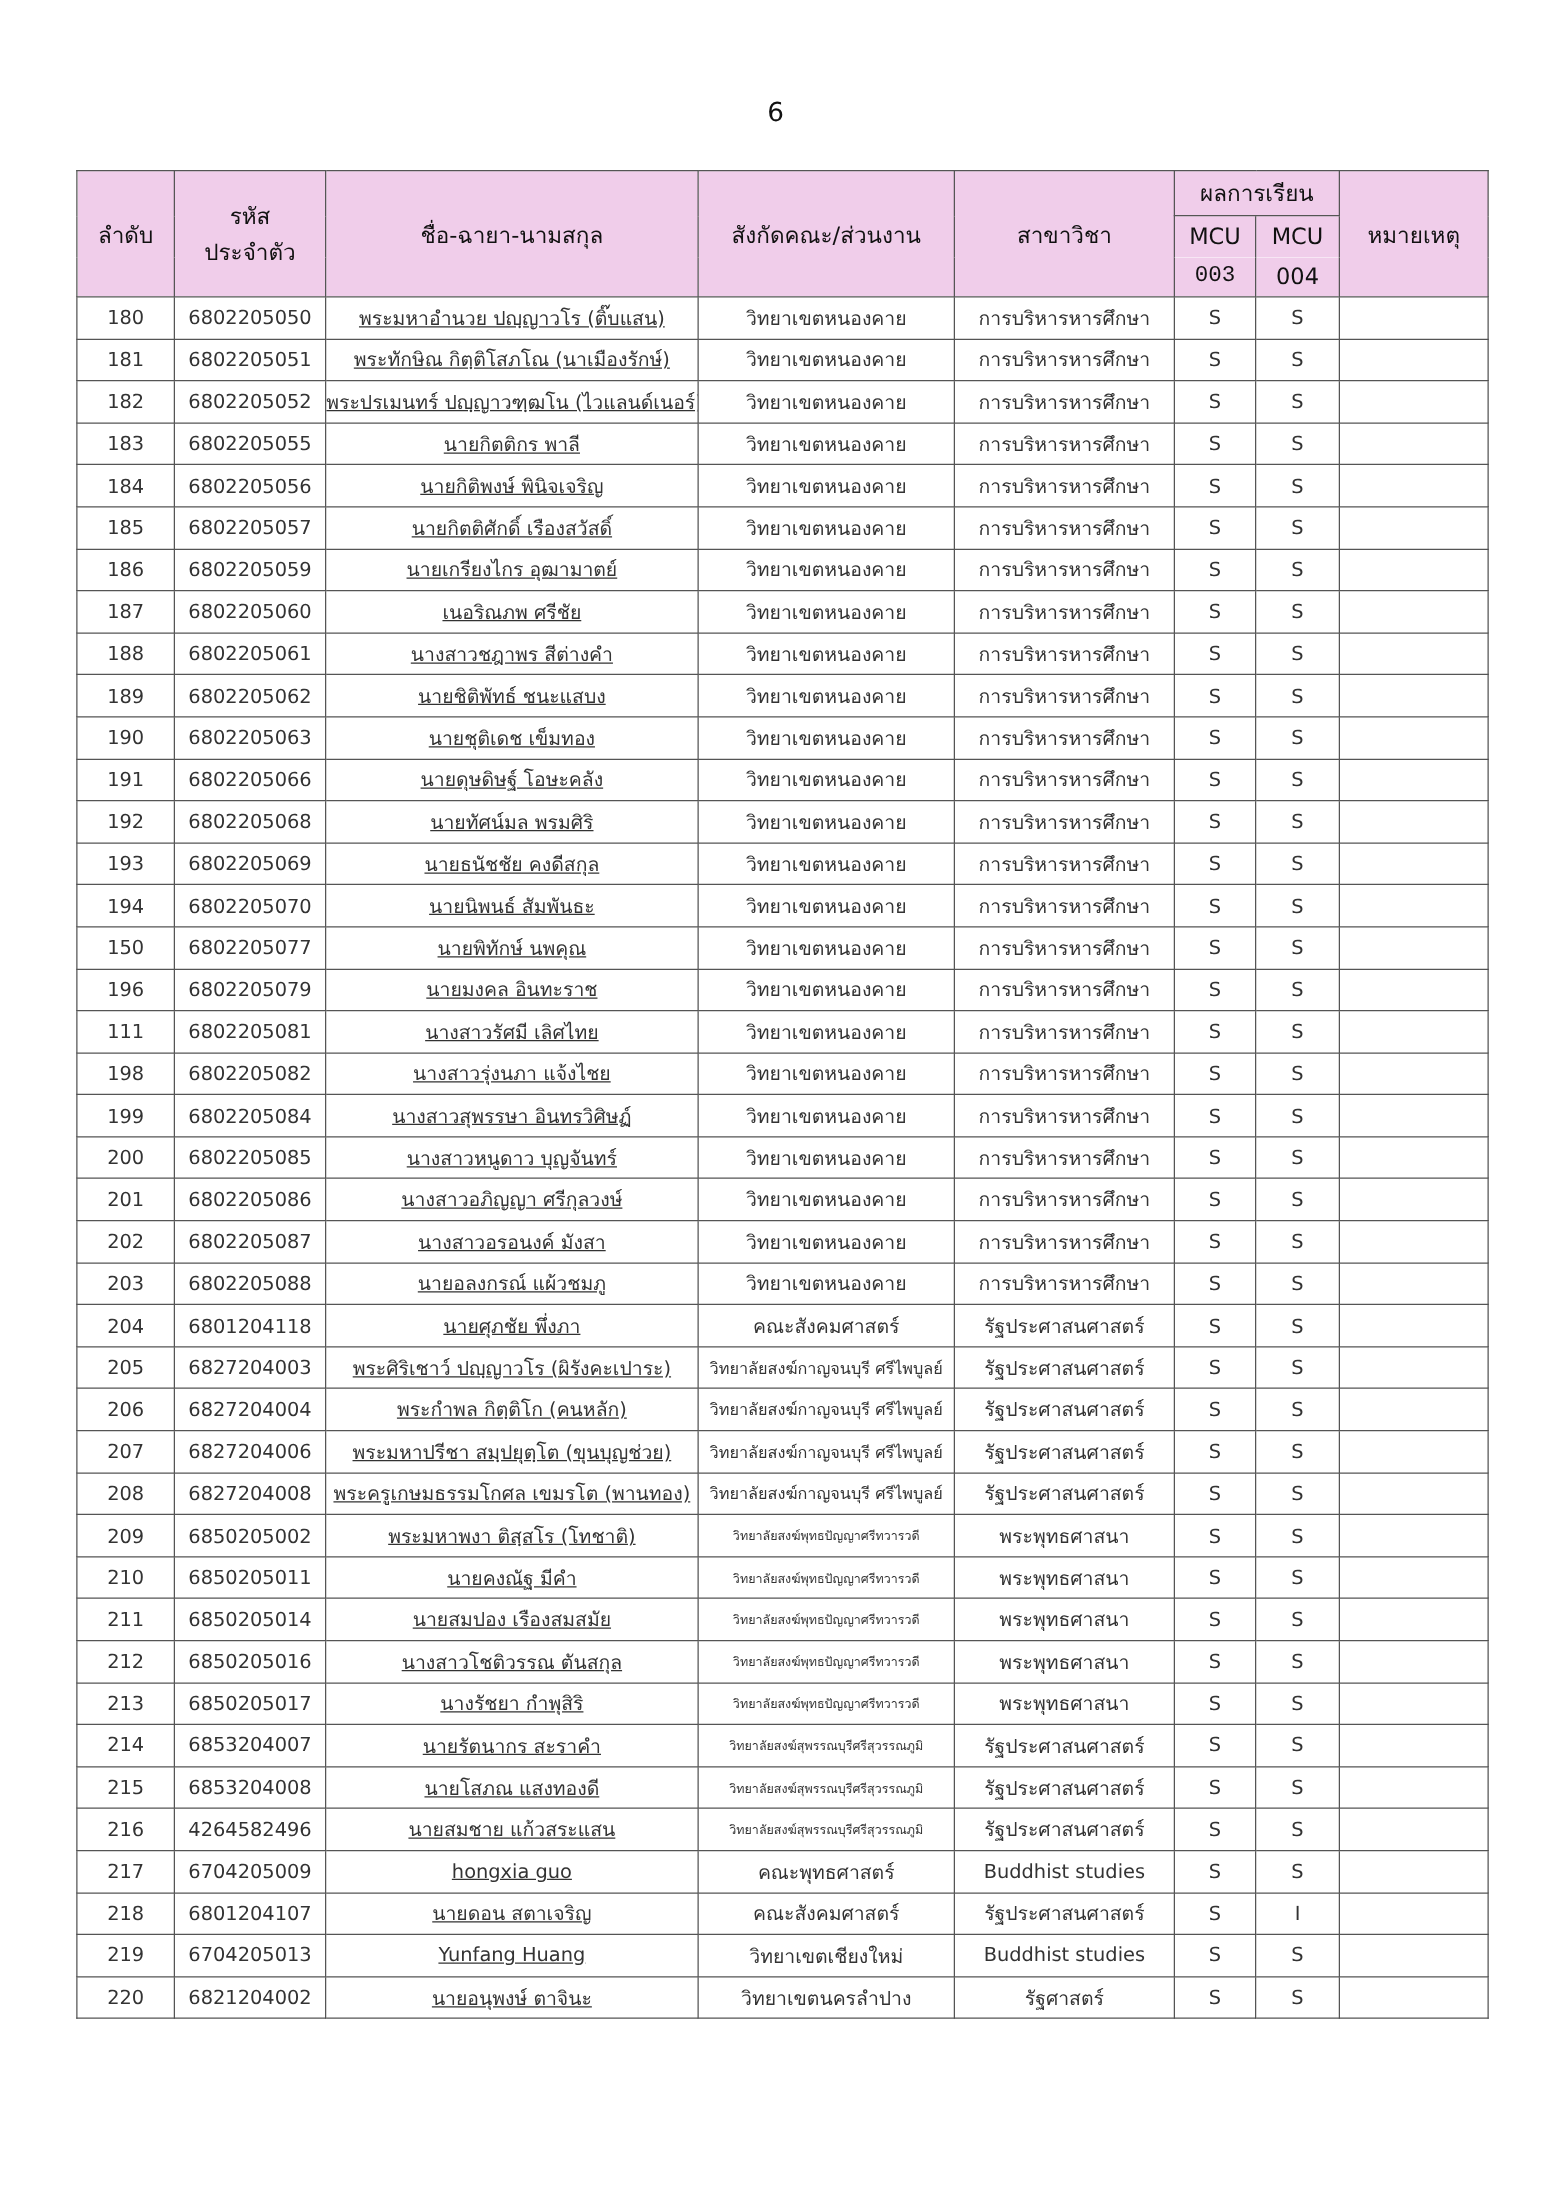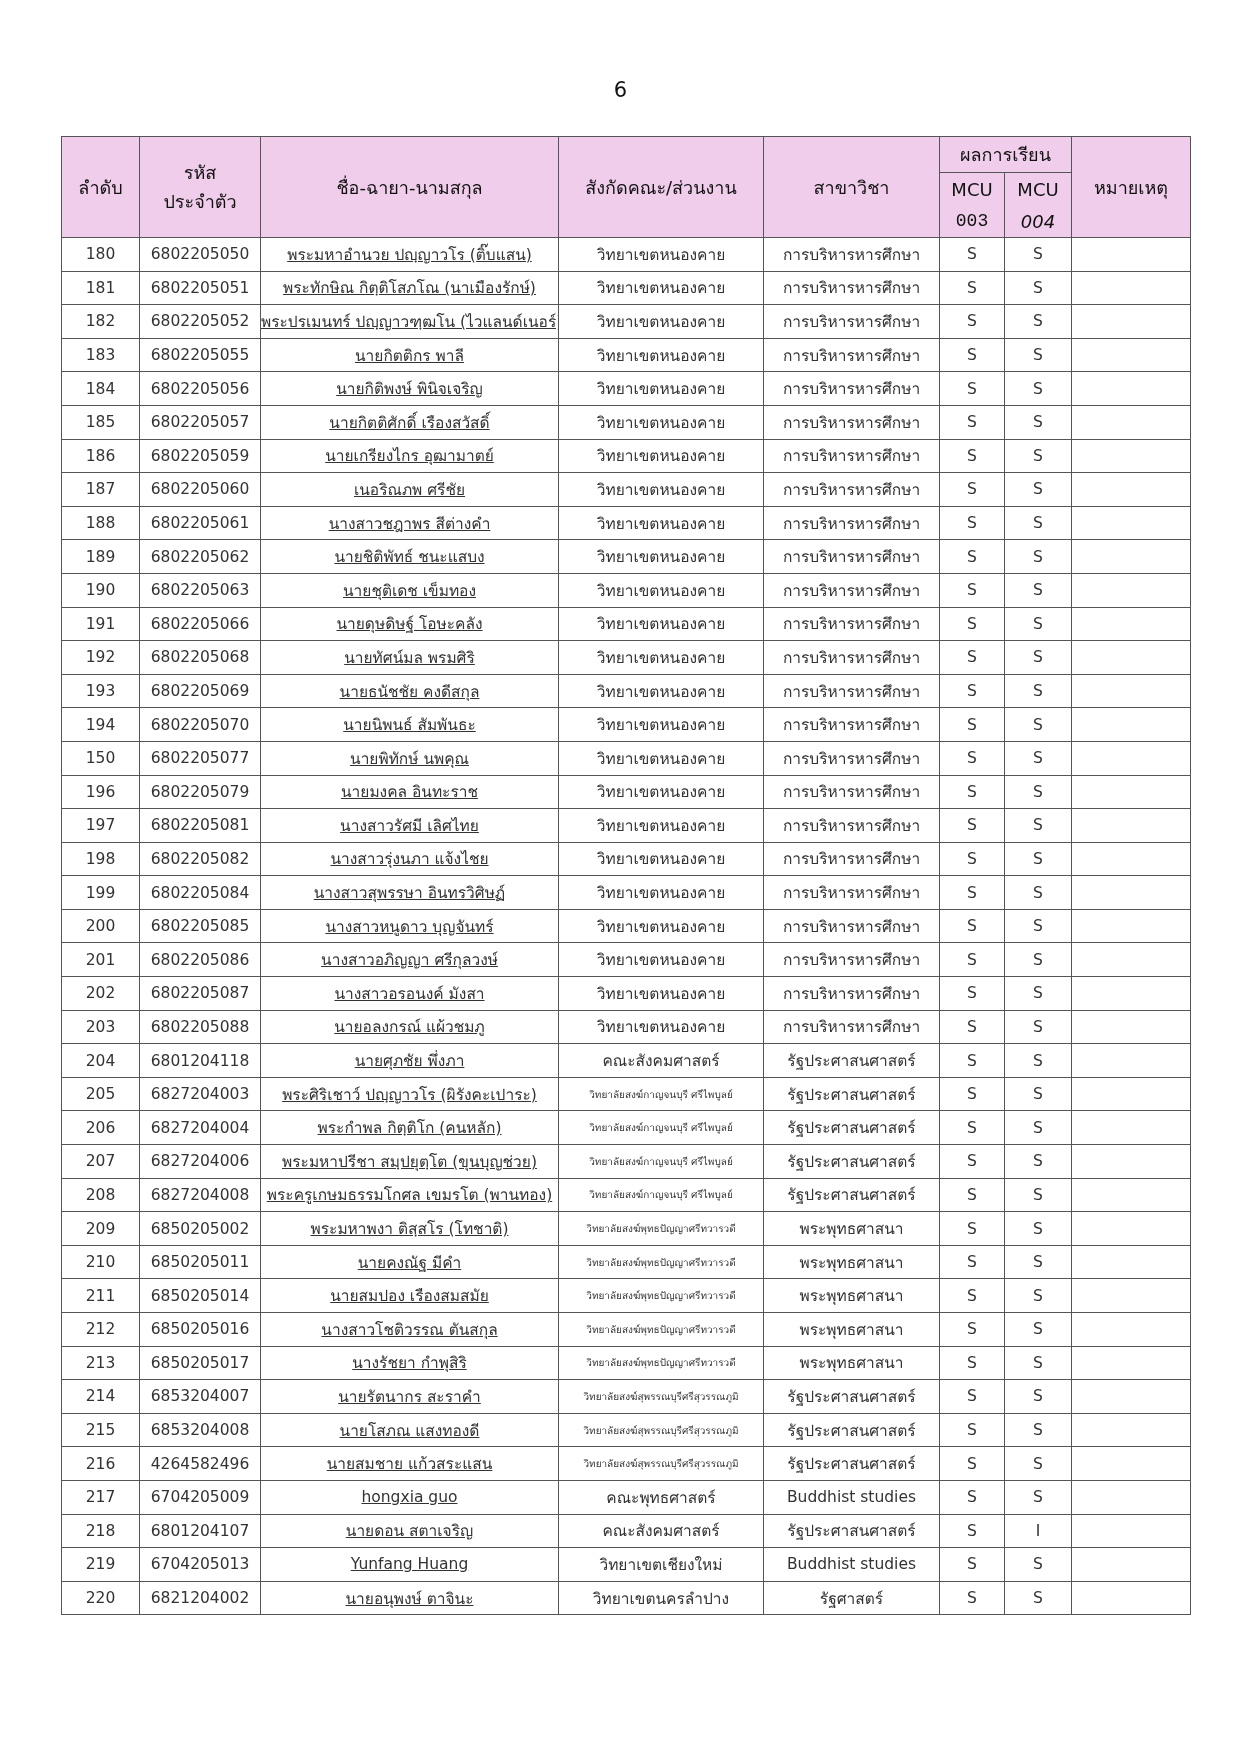--- a/index.html
+++ b/index.html
@@ -7,21 +7,21 @@
     .page-number { position: absolute; top: 78px; left: 0; width: 1241px; text-align: center; font-size: 21px; color: #111; }
     table.results { position: absolute; top: 136px; left: 61px; width: 1129px; border-collapse: collapse; table-layout: fixed; }
     table.results th, table.results td { border: 1.5px solid #555; padding: 0; text-align: center; vertical-align: middle; overflow: hidden; white-space: nowrap; }
     table.results thead th { background: #f0cdea; font-weight: normal; font-size: 18px; color: #111; }
     .h-r1 { height: 36px; }
     .h-r2 { height: 33px; }
     .h-r3 { height: 32px; }
     th.mcu-sub { font-size: 15px; }
     table.results tbody td { height: 32.6px; font-size: 15.5px; color: #333; }
     td.name-cell { text-align: left; padding-left: 9px; text-decoration: underline; }
-    td.unit-cell.small { font-size: 10px; }
+    td.unit-cell.small { font-size: 13px; }
     td.unit-cell.xsmall { font-size: 10px; }
     td.grade { font-size: 15px; }
     col.c-no { width: 78px; }
     col.c-id { width: 121px; }
     col.c-name { width: 298px; }
     col.c-unit { width: 205px; }
     col.c-major { width: 176px; }
     col.c-m3 { width: 65px; }
     col.c-m4 { width: 67px; }
     col.c-note { width: 119px; }
@@ -54,21 +54,21 @@
       <th rowspan="3">สาขาวิชา</th>
       <th colspan="2">ผลการเรียน</th>
       <th rowspan="3">หมายเหตุ</th>
     </tr>
     <tr class="h-r2">
       <th class="mcu-sub" style="border-bottom:none;">MCU</th>
       <th class="mcu-sub" style="border-bottom:none;">MCU</th>
     </tr>
     <tr class="h-r3">
       <th class="mcu-sub" style="border-top:none;font-family:Liberation Mono, monospace;">003</th>
-      <th class="mcu-sub" style="border-top:none;font-style:italic;">004</th>
+      <th class="mcu-sub" style="border-top:none;">004</th>
     </tr>
   </thead>
   <tbody id="rows-body">
       <tr>
         <td>180</td>
         <td>6802205050</td>
         <td class="name-cell">พระมหาอำนวย ปญฺญาวโร (ติ๊บแสน)</td>
         <td class="unit-cell">วิทยาเขตหนองคาย</td>
         <td>การบริหารหารศึกษา</td>
         <td class="grade">S</td>
@@ -229,21 +229,21 @@
         <td>196</td>
         <td>6802205079</td>
         <td class="name-cell">นายมงคล อินทะราช</td>
         <td class="unit-cell">วิทยาเขตหนองคาย</td>
         <td>การบริหารหารศึกษา</td>
         <td class="grade">S</td>
         <td class="grade">S</td>
         <td></td>
       </tr>
       <tr>
-        <td>197</td>
+        <td>111</td>
         <td>6802205081</td>
         <td class="name-cell">นางสาวรัศมี เลิศไทย</td>
         <td class="unit-cell">วิทยาเขตหนองคาย</td>
         <td>การบริหารหารศึกษา</td>
         <td class="grade">S</td>
         <td class="grade">S</td>
         <td></td>
       </tr>
       <tr>
         <td>198</td>

